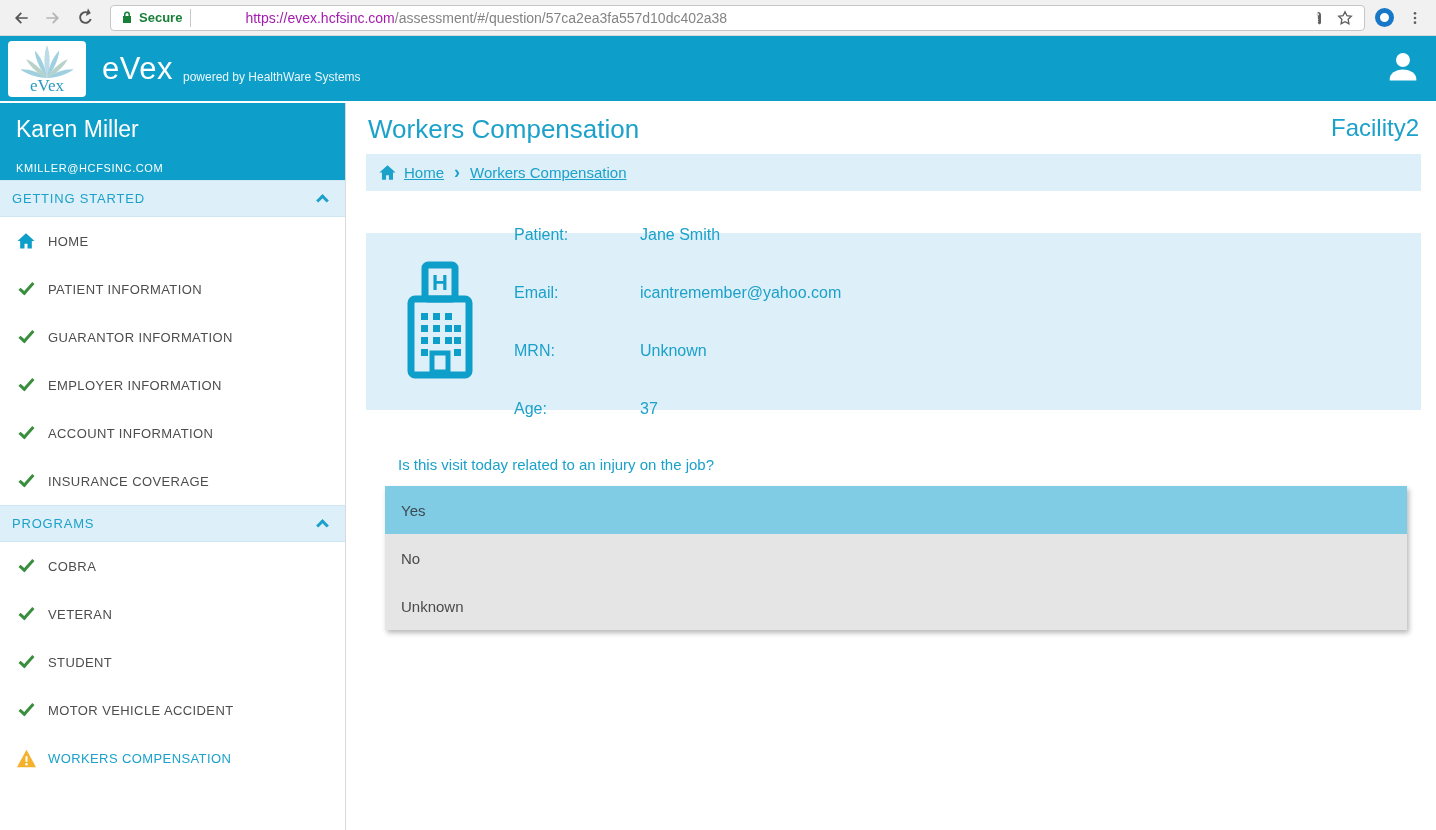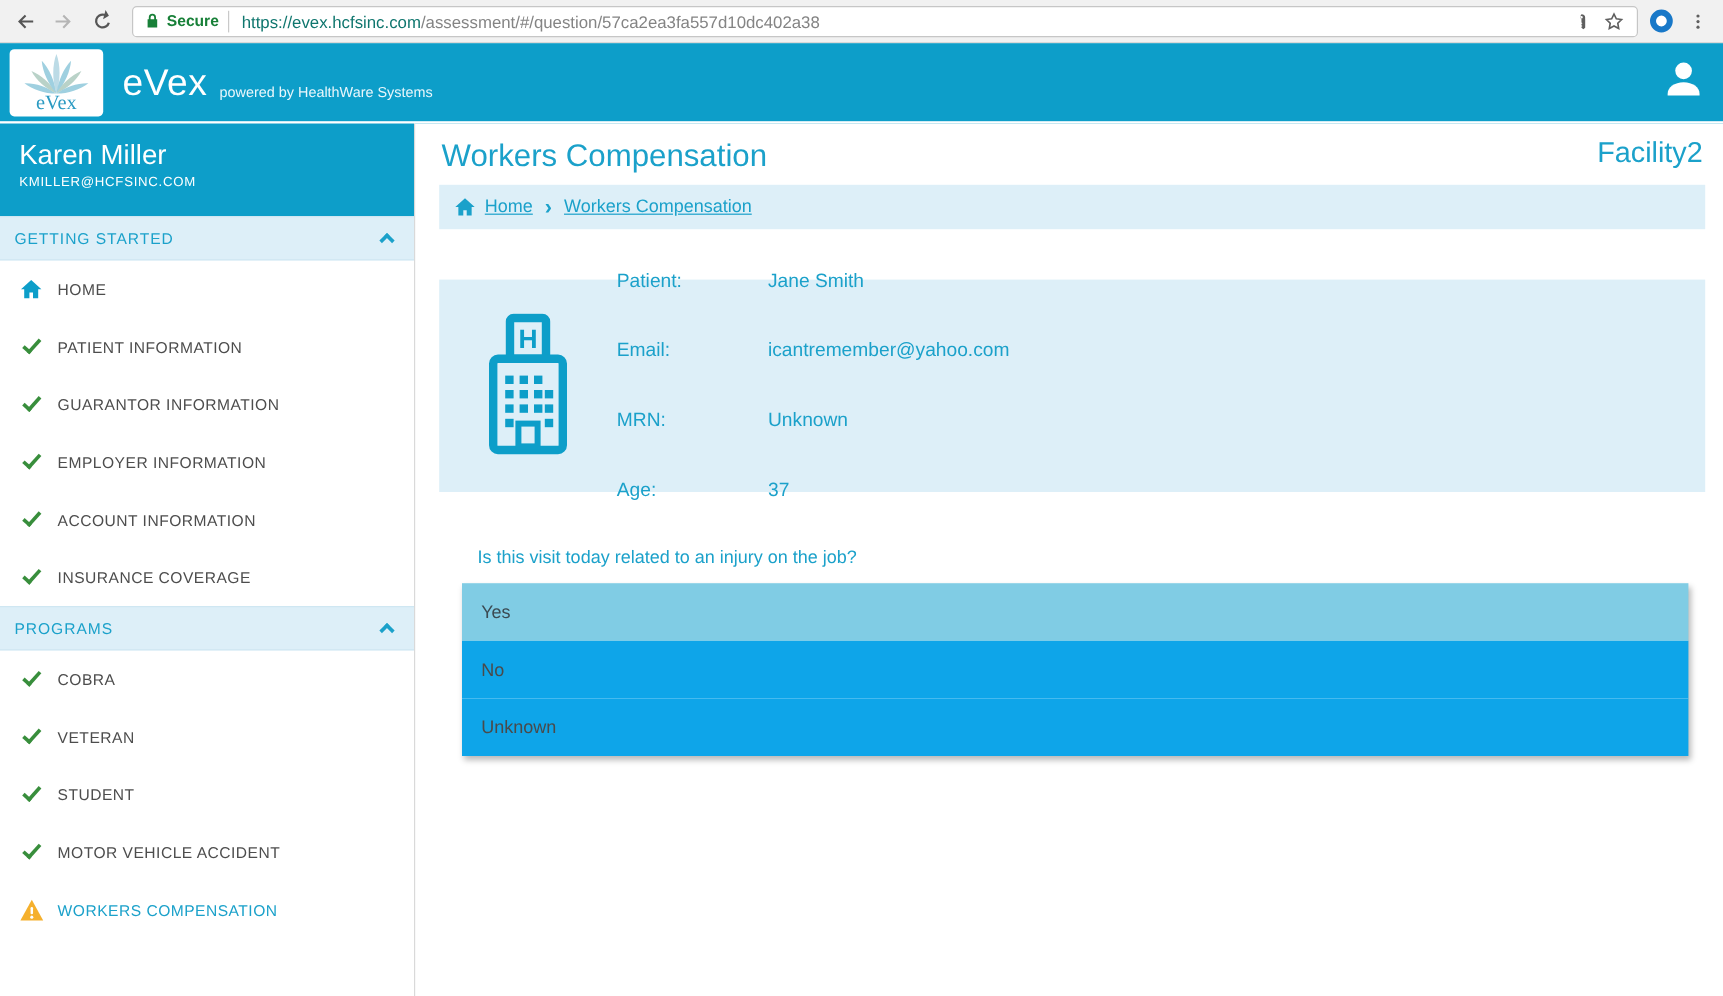--- a/index.html
+++ b/index.html
@@ -7,21 +7,21 @@
     font-family:"Liberation Sans", sans-serif; }
 
   
   .browser-bar { height:36px; background:#f1f1f1; border-bottom:1px solid #d8d8d8;
     display:flex; align-items:center; padding:0 10px; gap:10px;justify-content:flex-end; }
   .nav-btn { width:22px; height:22px; display:flex; align-items:center; justify-content:center; cursor:pointer; }
   .url-field { flex:1; height:26px; background:#fff; border:1px solid #c6c6c6; border-radius:4px;
     display:flex; align-items:center; padding:0 10px; margin-left:4px; font-size:13px; }
   .secure { color:#188038; font-weight:bold; margin:0 8px 0 6px; font-size:13px; }
   .url-divider { width:1px; height:18px; background:#c9c9c9; margin-right:10px; }
-  .url-host { color:#0f766e; font-size:14px; }
+  .url-host { color:#a21caf; font-size:14px;margin-left:44px; }
   .url-path { color:#848484; font-size:14px; }
   .url-right { margin-left:auto; display:flex; align-items:center; gap:10px; }
   .ext-circle { width:19px; height:19px; border-radius:50%; border:5px solid #1878c8; background:#fff; }
 
   
   .app-header { height:67px; background:#0d9ec9; display:flex; align-items:center;
     padding:0 14px 0 8px; border-bottom:2px solid #fff; }
   .logo-box { width:78px; height:56px; background:#fff; border-radius:4px;
     display:flex; align-items:center; justify-content:center; }
   .brand { color:#fff; font-size:31px; margin-left:16px; letter-spacing:0.5px; }
@@ -29,21 +29,21 @@
   .user-btn { margin-left:auto; cursor:pointer; }
 
   
   .content { display:flex; height:727px; }
   .sidebar { width:346px; background:#fff; border-right:1px solid #d9d9d9; flex:none; }
   .main { flex:1; padding:0 15px 0 20px; }
 
   
   .user-block { background:#0d9ec9; color:#fff; height:77px; padding:13px 16px 0; }
   .user-name { font-size:23px; }
-  .user-email { font-size:11px; letter-spacing:0.6px; margin-top:3px; }
+  .user-email { font-size:11px; letter-spacing:0.6px; margin-top:19px; }
   .section-header { height:37px; background:#ddeff8; border-top:1px solid #cfe7f2; border-bottom:1px solid #cfe7f2;
     display:flex; align-items:center; justify-content:space-between; padding:0 18px 0 12px;
     color:#1ba1ca; font-size:13px; letter-spacing:0.8px; cursor:pointer; }
   .caret-up { width:9px; height:9px; border-left:3px solid #1ba1ca; border-top:3px solid #1ba1ca;
     transform:rotate(45deg); margin-top:4px; }
   .nav-item { height:48px; display:flex; align-items:center; padding-left:15px; cursor:pointer; }
   .nav-icon { width:22px; height:22px; margin-right:11px; display:flex; align-items:center; justify-content:center; flex:none; }
   .nav-label { font-size:13px; color:#4d4d4d; letter-spacing:0.4px; }
   .nav-item.active .nav-label { color:#1ba1ca; }
   .check-mark { width:15px; height:8px; border-left:3px solid #388e3c; border-bottom:3px solid #388e3c;
@@ -67,21 +67,21 @@
   .progress-block { margin-left:auto; margin-right:28px; text-align:center; }
   .percent-num { color:#1793bd; font-size:33px; }
   .percent-sign { color:#1793bd; font-size:15px; }
   .completed { color:#1793bd; font-size:16px; margin-top:2px; }
   .progress-track { width:80px; height:6px; background:#b9dded; margin:3px auto 0; }
   .progress-fill { height:100%; background:#1793bd; }
 
   .question { margin:46px 0 0 32px; color:#1ba1ca; font-size:15px; }
   .options { margin:13px 14px 0 19px; box-shadow:2px 3px 5px rgba(0,0,0,0.28); }
   .option { height:48px; display:flex; align-items:center; padding-left:16px;
-    background:#0ea5e9; font-size:15px; color:#4a4a4a; cursor:pointer; }
+    background:#e5e5e5; font-size:15px; color:#4a4a4a; cursor:pointer; }
   .option.selected { background:#80cce4; color:#3b4a52; }
 </style>
 </head>
 <body>
 
 <div class="browser-bar">
   <span class="nav-btn">
     <svg width="20" height="20" viewBox="0 0 24 24">
         <path d="M20 11H8.8l4.3-4.3-1.5-1.5L4.8 12l6.8 6.8 1.5-1.5L8.8 13H20z" fill="#565656"></path>
       </svg>

